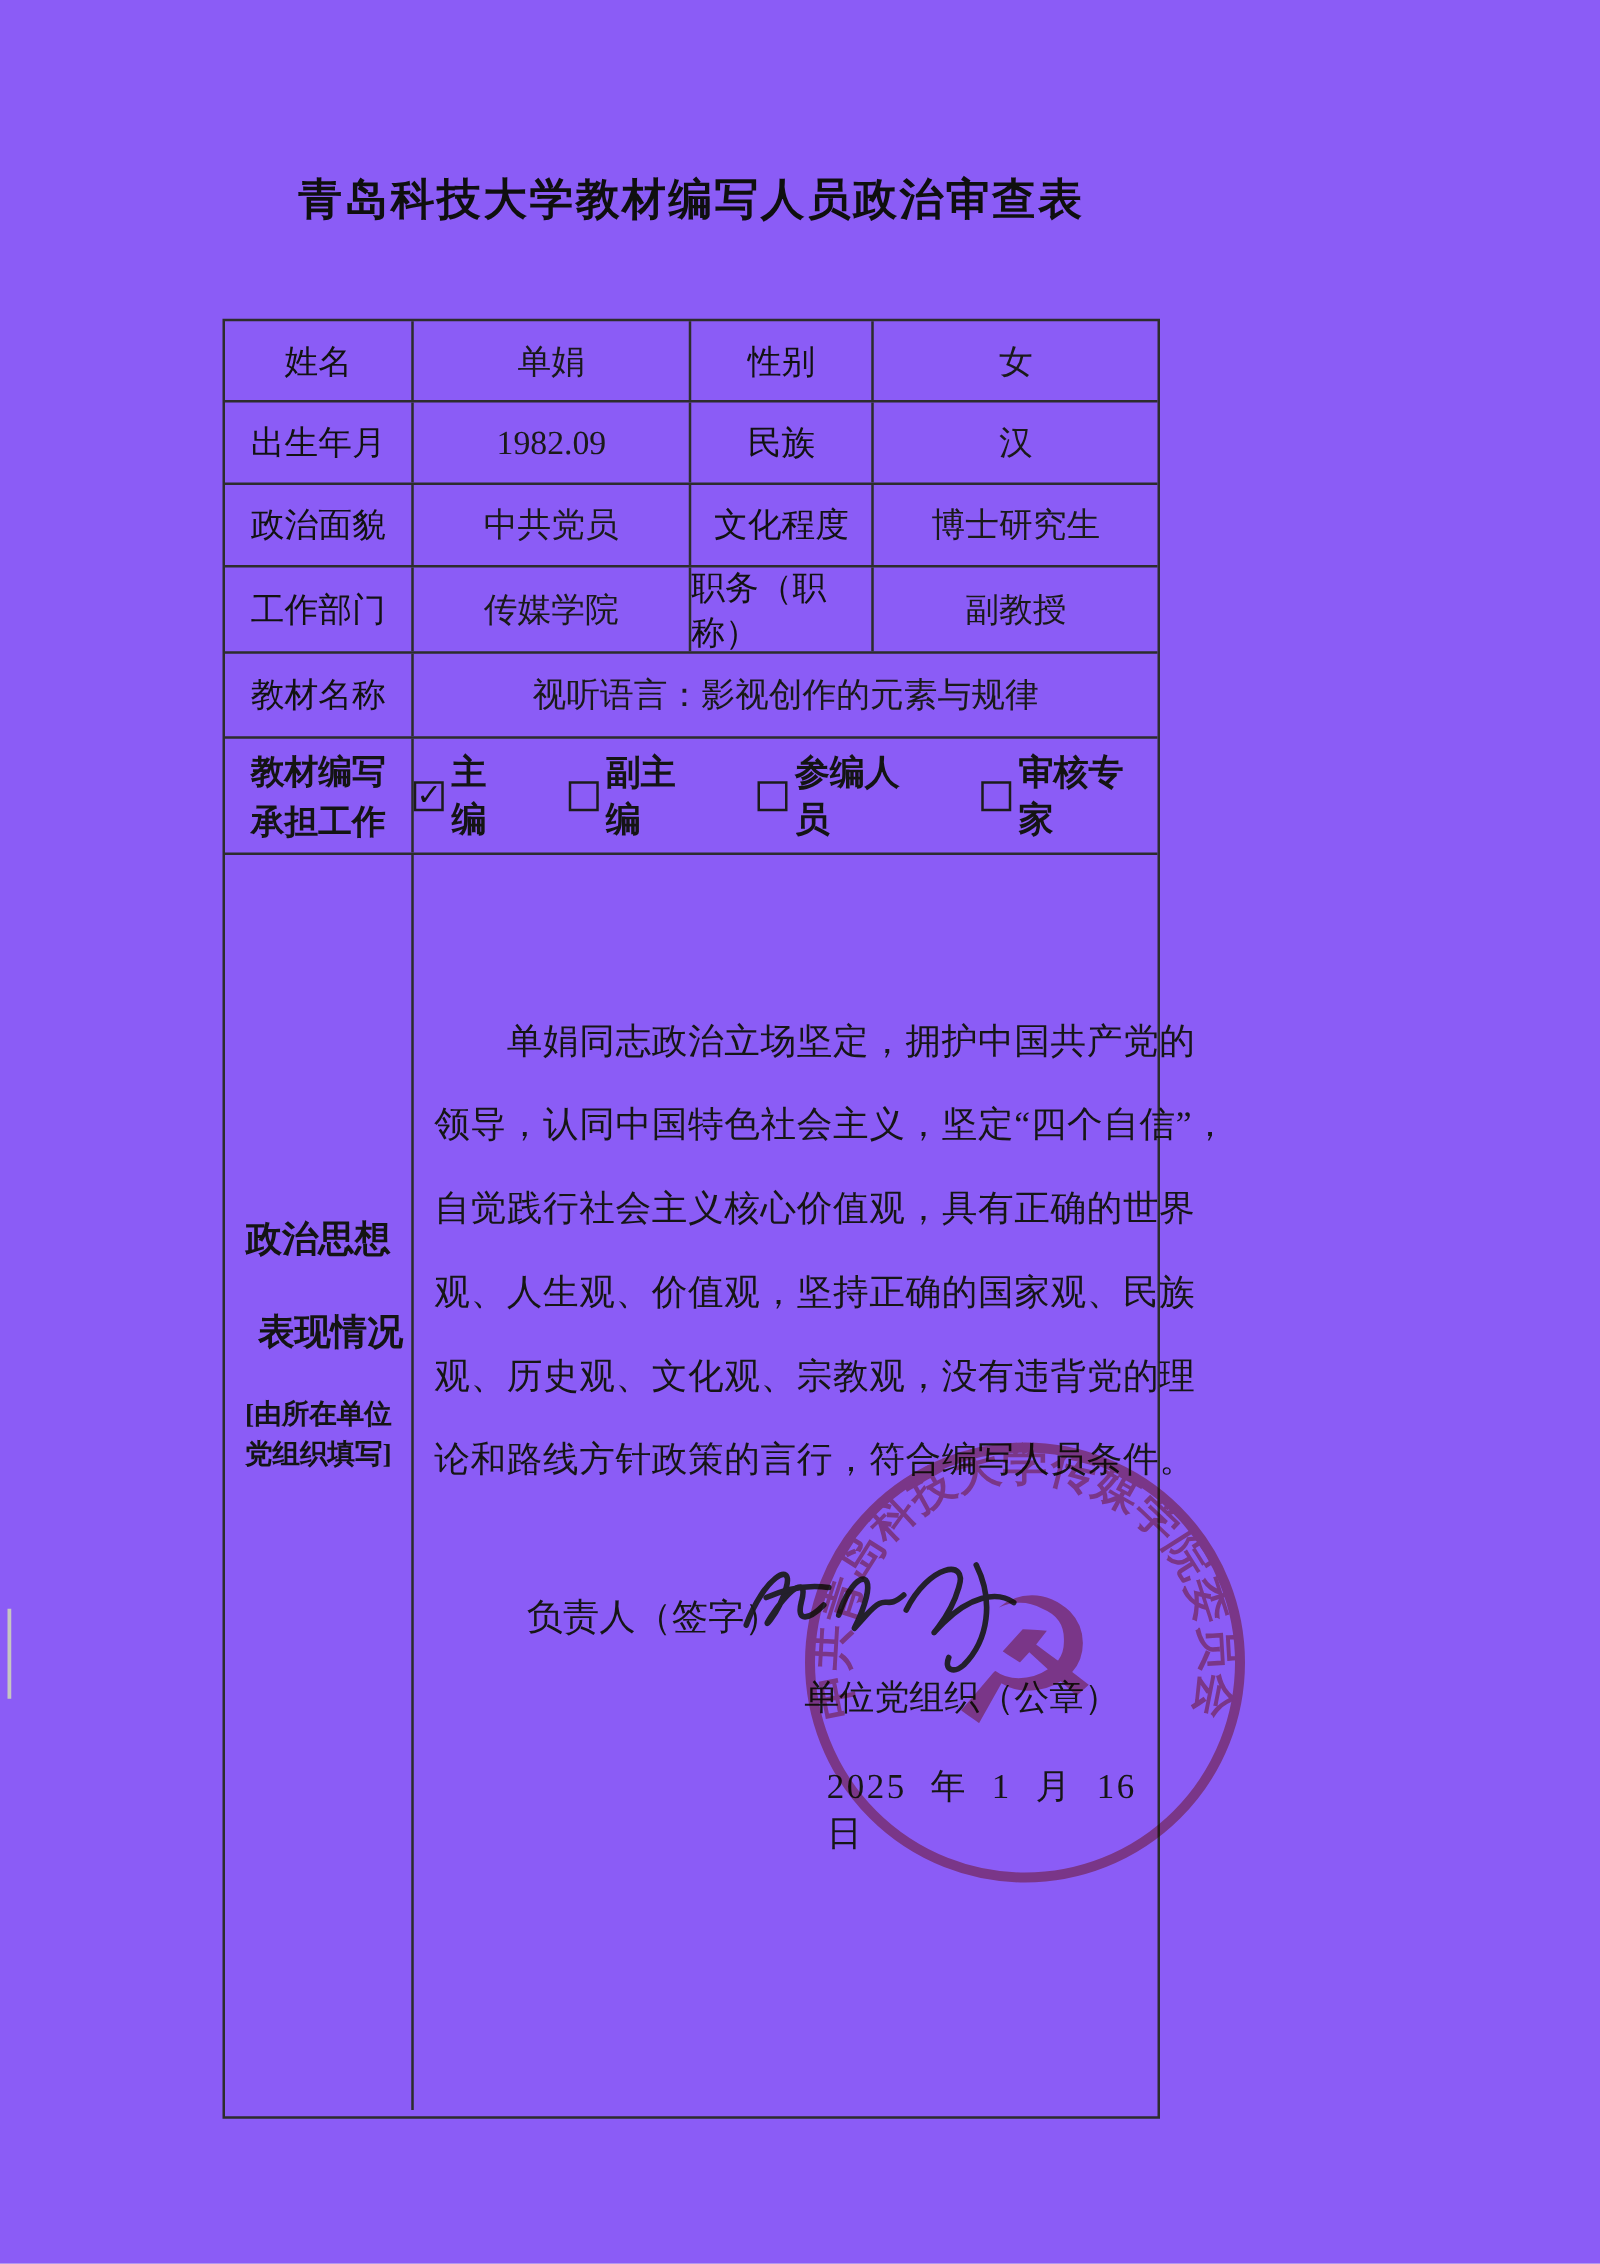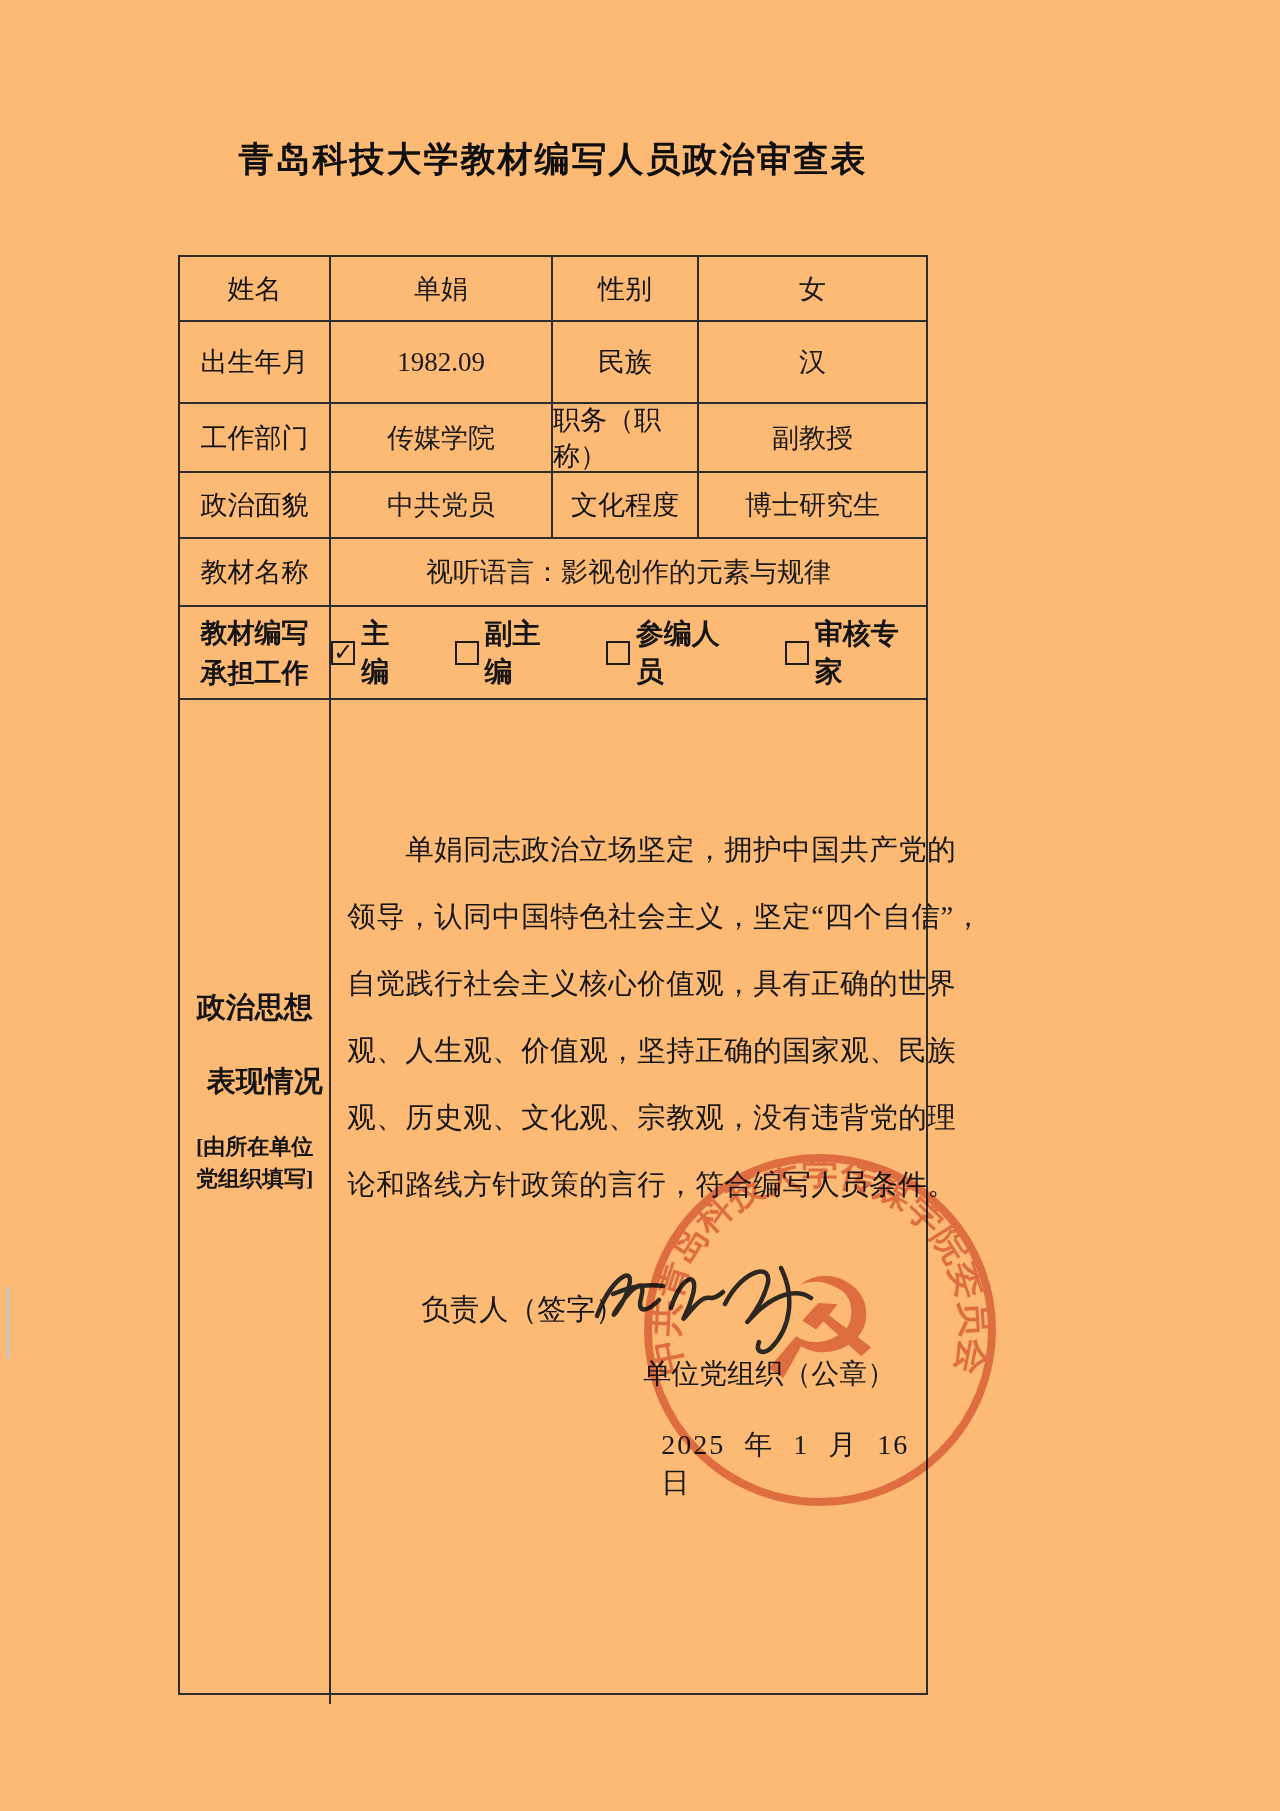--- a/index.html
+++ b/index.html
@@ -1,26 +1,26 @@
 <!DOCTYPE html>
 <html><head>
 <meta charset="utf-8">
 <style>
   html,body{margin:0;padding:0;}
   body{width:1280px;height:1811px;background:#eceae6;font-family:"Liberation Serif","DejaVu Serif",serif;}
-  .page{position:relative;width:1280px;height:1811px;background:#fdba74;overflow:hidden;color:#141414;}
+  .page{position:relative;width:1280px;height:1811px;background:#8b5cf6;overflow:hidden;color:#141414;}
 
   .title{position:absolute;left:178px;top:136px;width:750px;text-align:center;
          font-family:"Liberation Sans","DejaVu Sans",sans-serif;font-weight:800;
          font-size:35px;letter-spacing:2px;color:#0f0f0f;}
 
   .table{position:absolute;left:178px;top:255px;width:750px;height:1440px;
          border:2.5px solid #2d2d2d;box-sizing:border-box;background:transparent;}
   .row{display:flex;border-bottom:2px solid #2d2d2d;box-sizing:border-box;}
-  .r-std1{height:65px}.r-std2{height:82px}.r-std3{height:66px}.r-std4{height:69px}
+  .r-std1{height:65px}.r-std2{height:66px}.r-std3{height:66px}.r-std4{height:69px}
   .r-book{height:68px}.r-role{height:93px}
   .r-review{height:1004px;border-bottom:none}
   .cell{box-sizing:border-box;border-right:2px solid #2d2d2d;display:flex;
         align-items:center;justify-content:center;}
   .c1{width:152px}.c2{width:223px}.c3{width:147px}.c4{width:228px;border-right:none}
   .cm{width:598px;border-right:none}
   .lbl{font-weight:400;font-size:27px;color:#121212;}
   .val{font-weight:400;font-size:27px;color:#1a1a1a;}
   .lbl2{font-weight:700;font-size:27px;line-height:40px;text-align:right;}
 
@@ -71,32 +71,32 @@
       <div class="cell c4 val">女</div>
     </div>
 
     <div class="row r-std2">
       <div class="cell c1 lbl">出生年月</div>
       <div class="cell c2 val">1982.09</div>
       <div class="cell c3 lbl">民族</div>
       <div class="cell c4 val">汉</div>
     </div>
 
+    <div class="row r-std3">
+      <div class="cell c1 lbl">政治面貌</div>
+      <div class="cell c2 val">中共党员</div>
+      <div class="cell c3 lbl">文化程度</div>
+      <div class="cell c4 val">博士研究生</div>
+    </div>
+
     <div class="row r-std4">
       <div class="cell c1 lbl">工作部门</div>
       <div class="cell c2 val">传媒学院</div>
       <div class="cell c3 lbl">职务（职称）</div>
       <div class="cell c4 val">副教授</div>
-    </div>
-
-    <div class="row r-std3">
-      <div class="cell c1 lbl">政治面貌</div>
-      <div class="cell c2 val">中共党员</div>
-      <div class="cell c3 lbl">文化程度</div>
-      <div class="cell c4 val">博士研究生</div>
     </div>
 
     <div class="row r-book">
       <div class="cell c1 lbl">教材名称</div>
       <div class="cell cm val">视听语言：影视创作的元素与规律</div>
     </div>
 
     <div class="row r-role">
       <div class="cell c1">
         <div class="lbl2">

